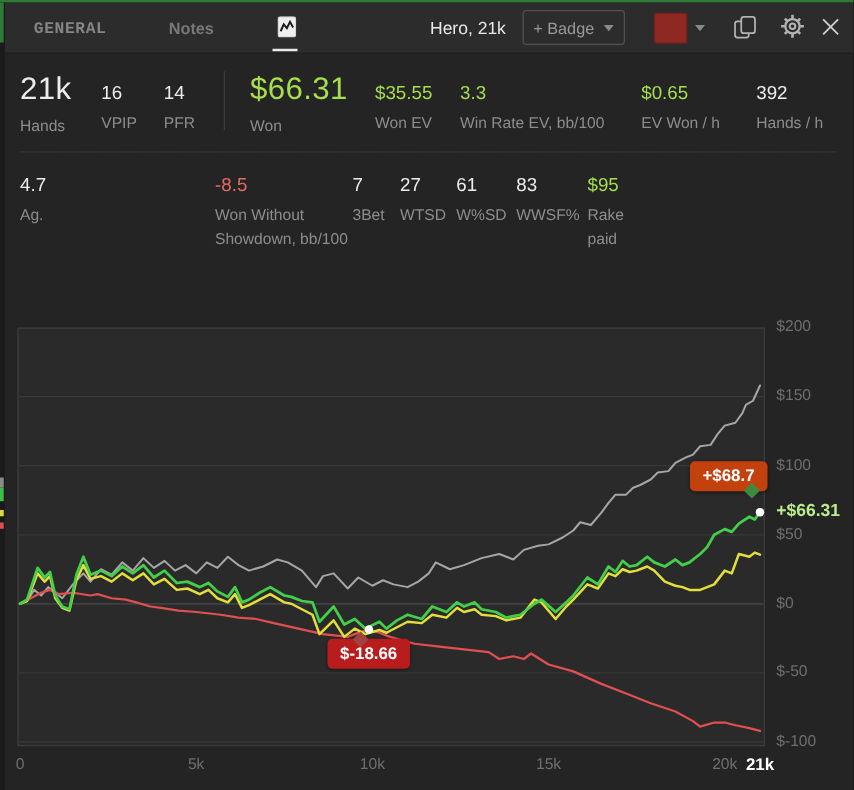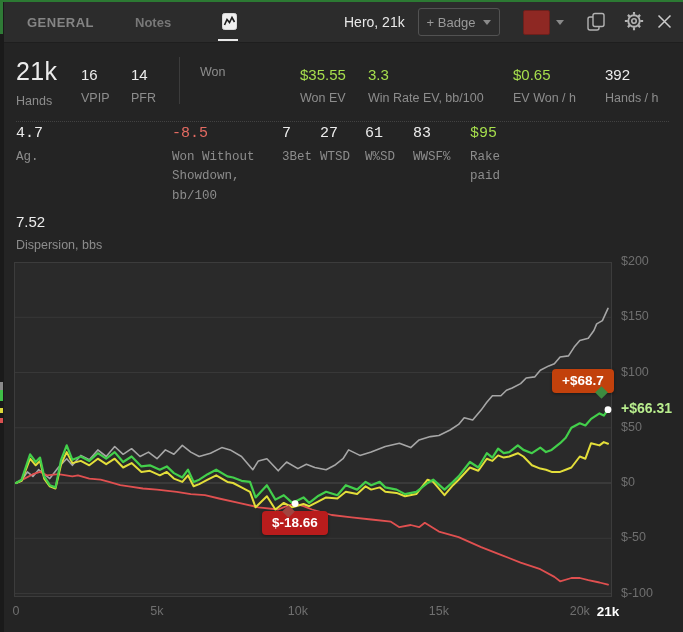--- a/index.html
+++ b/index.html
@@ -11,21 +11,21 @@
   }
   
   #top-edge{ position:absolute; left:0; top:0; width:683px; height:2px; background:#2c7a33; }
   #left-edge{ position:absolute; left:0; top:2px; width:4px; height:630px; background:#1a1a1a; }
   .speck{ position:absolute; left:0; width:3px; }
 
   
   #topbar{ position:absolute; left:4px; top:2px; width:679px; height:41px;
     background:#2c2c2c; border-bottom:1px solid #1e1e1e; }
   .tab{ position:absolute; top:13px; font-size:13px; font-weight:bold; color:#858585; cursor:default; }
-  #tab-general{ left:23px; letter-spacing:.5px; }
+  #tab-general{ left:23px; letter-spacing:.5px;font-family:Liberation Mono, monospace; }
   #tab-notes{ left:131px; color:#787878; }
   #tab-graph{ position:absolute; left:216px; top:11px; width:18px; height:20px; text-align:center; }
   #tab-graph svg{ display:block; margin:0 auto; }
   #tab-underline{ position:absolute; left:214px; top:37px; width:20px; height:2px; background:#e8e8e8; }
   #player-name{ position:absolute; left:340px; top:12px; font-size:14px; color:#e8e8e8; }
   #badge-button{ position:absolute; left:414px; top:6px; width:82px; height:28px;
     border:1px solid #525252; border-radius:3px; color:#9a9a9a; font-size:13px;
     display:flex; align-items:center; justify-content:center; gap:8px; background:transparent; }
   .caret{ width:0; height:0; border-left:4px solid transparent; border-right:4px solid transparent;
     border-top:5px solid #8a8a8a; display:inline-block; }
@@ -38,21 +38,21 @@
   #close-button{ left:652px; top:11px; }
 
   
   .stat{ position:absolute; }
   .stat .val{ font-size:15px; color:#ececec; white-space:nowrap; }
   .stat .val.big{ font-size:25px; letter-spacing:.3px; }
   .stat .val.green{ color:#a6de4d; }
   .stat .val.red{ color:#e46b62; }
   .stat .lbl{ font-size:12.5px; color:#8d8d8d; margin-top:6px; line-height:1.55; }
   .r1{ top:66px; } .r1b{ top:57px; }
-  .r2{ top:125px;font-family:Liberation Mono, monospace; }
+  .r2{ top:140px; }
   #divider-v{ position:absolute; left:179px; top:57px; width:1px; height:47px; background:#3c3c3c; }
   #divider-dotted{ position:absolute; left:16px; top:121px; width:653px; height:0;
     border-top:1px dotted #424242; }
 
   
   #chart-panel{ position:absolute; left:14px; top:262px; width:598px; height:335px;
     background:#2a2a2a; border:1px solid #3c3c3c; }
   #chart-svg{ position:absolute; left:0; top:0; z-index:2; pointer-events:none; }
   .ytick{ position:absolute; left:621px; font-size:12.5px; color:#6f6f6f; z-index:3; }
   .xtick{ position:absolute; top:604px; font-size:12.5px; color:#6f6f6f;
@@ -134,20 +134,21 @@
   <div class="stat r1" style="left:81px">
     <div class="val">16</div>
     <div class="lbl">VPIP</div>
   </div>
   <div class="stat r1" style="left:131px">
     <div class="val">14</div>
     <div class="lbl">PFR</div>
   </div>
   <div id="divider-v"></div>
   <div class="stat r1b" style="left:200px">
+    <div class="val big green">$66.31</div>
     <div class="lbl">Won</div>
   </div>
   <div class="stat r1" style="left:300px">
     <div class="val green">$35.55</div>
     <div class="lbl">Won EV</div>
   </div>
   <div class="stat r1" style="left:368px">
     <div class="val green">3.3</div>
     <div class="lbl">Win Rate EV, bb/100</div>
   </div>
@@ -184,24 +185,20 @@
   </div>
   <div class="stat r2" style="left:413px">
     <div class="val">83</div>
     <div class="lbl">WWSF%</div>
   </div>
   <div class="stat r2" style="left:470px;width:44px">
     <div class="val green">$95</div>
     <div class="lbl">Rake paid</div>
   </div>
 
-  <div class="stat" style="left:16px;top:213px">
-    <div class="val">7.52</div>
-    <div class="lbl">Dispersion, bbs</div>
-  </div>
 
   <div id="chart-panel"></div>
   <svg id="chart-svg" width="683" height="632" viewBox="0 0 683 632">
     <defs>
         <clipPath id="plotclip">
           <rect x="14" y="263" width="598" height="333"></rect>
         </clipPath>
       </defs>
   <line x1="15" x2="611" y1="317.3" y2="317.3" stroke="#383838"></line>
       <line x1="15" x2="611" y1="372.5" y2="372.5" stroke="#383838"></line>

